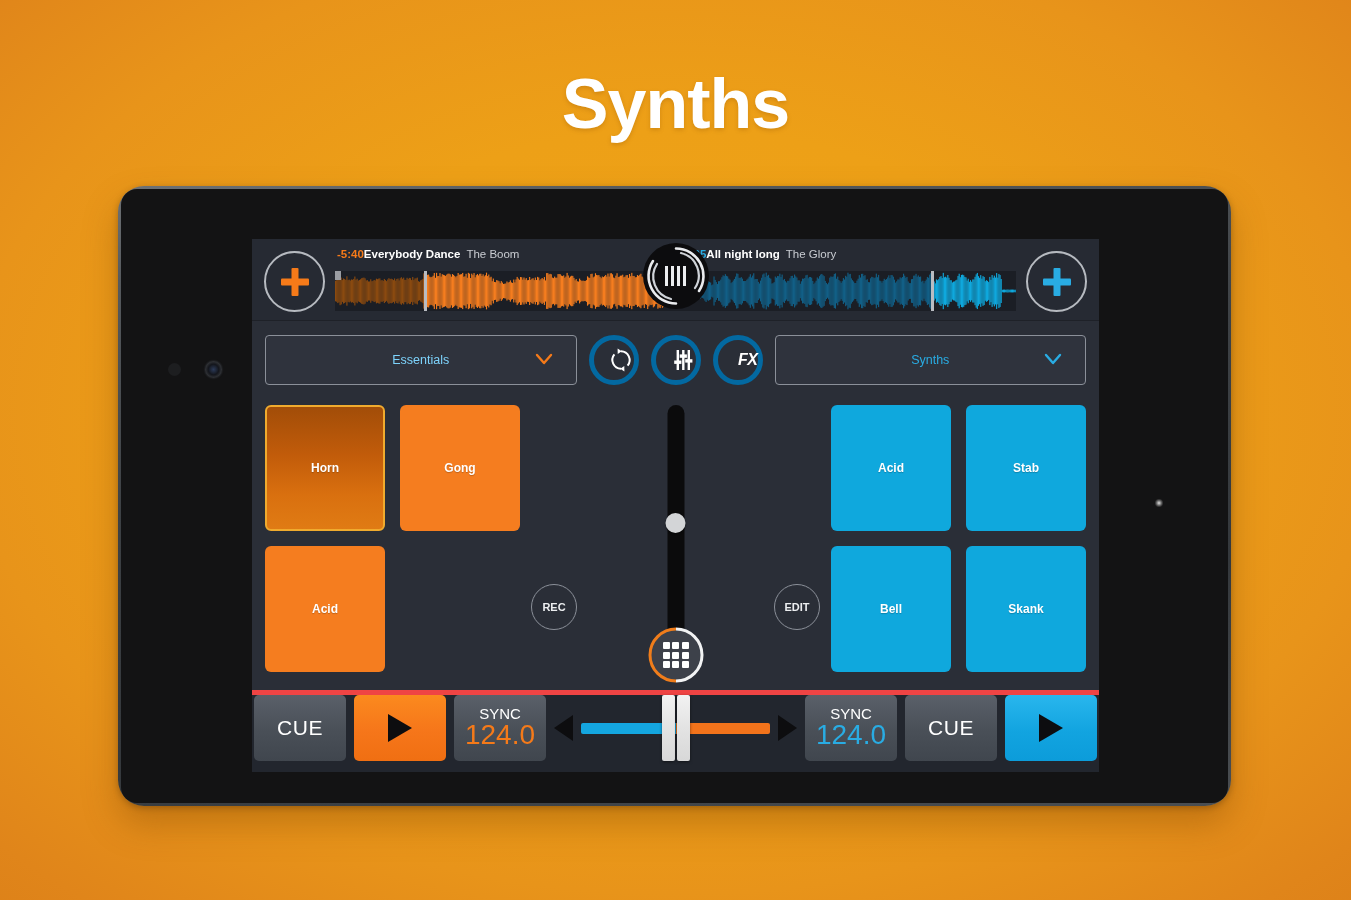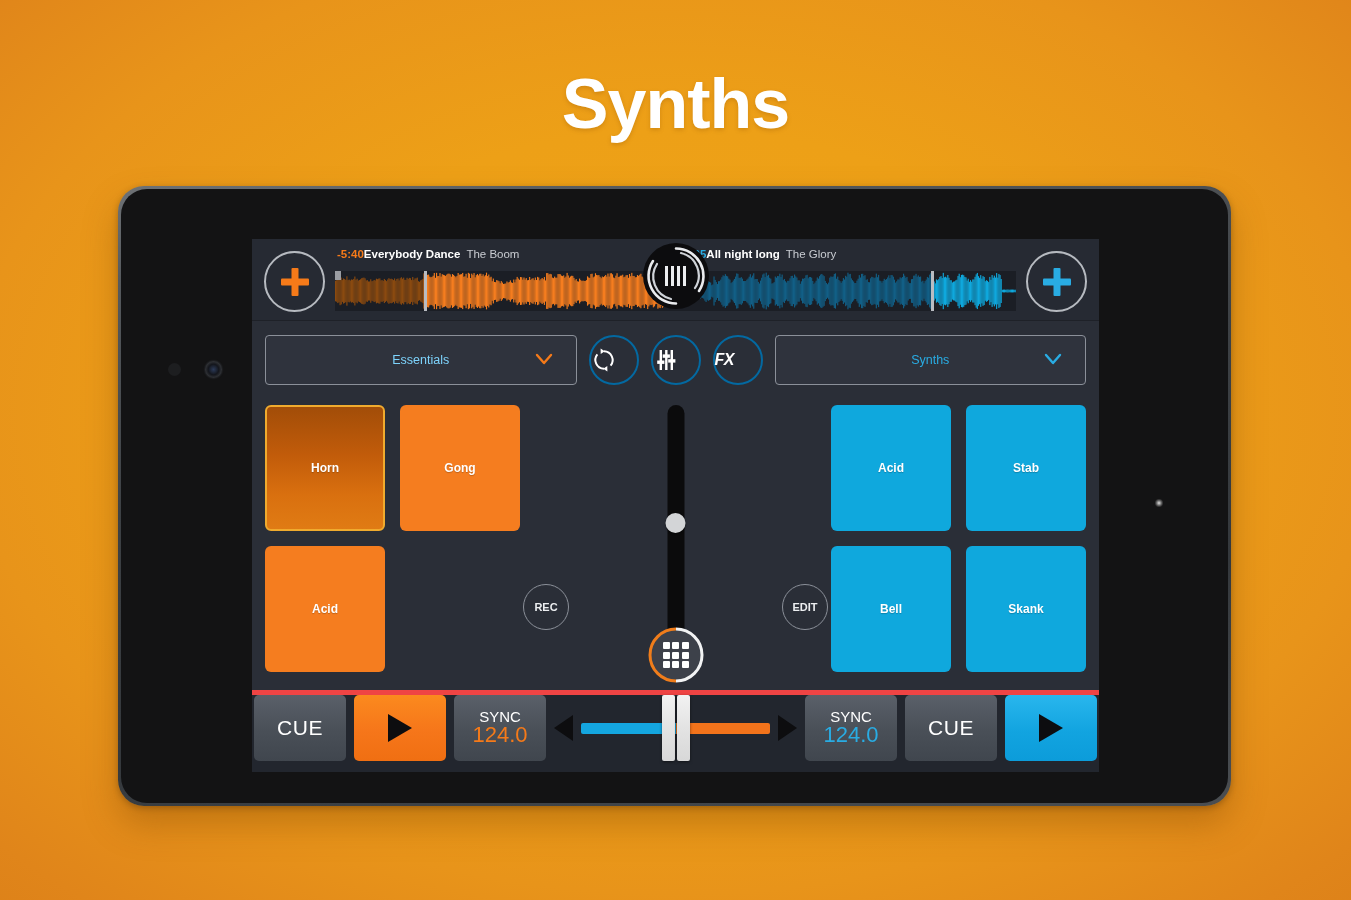--- a/index.html
+++ b/index.html
@@ -39,21 +39,21 @@
     width: 1113px;
     height: 620px;
     border-radius: 26px;
     background: linear-gradient(170deg, #6e7276 0%, #55595d 12%, #3d4145 40%, #34383c 70%, #4a4e52 100%);
     padding: 3px;
     box-shadow: 0 18px 34px rgba(120,62,0,0.34), 0 2px 6px rgba(0,0,0,0.25);
   }
   #tablet-inner {
     width: 100%;
     height: 100%;
-    border-radius: 26px;
+    border-radius: 16px;
     background: #131314;
     position: relative;
     overflow: hidden;
   }
   .bezel-dot {
     position: absolute;
     border-radius: 50%;
   }
   #proximity-sensor {
     left: 47px; top: 174px; width: 13px; height: 13px;
@@ -193,39 +193,39 @@
   .chev {
     position: absolute;
     right: 22px; top: 50%;
     width: 20px; height: 20px;
     transform: translateY(-55%);
   }
   .icon-round {
     width: 50px; height: 50px;
     flex: 0 0 auto;
     border-radius: 50%;
-    border: 2px solid #0369a1;
-    display: flex; align-items: center; justify-content: flex-start;
+    border: 5px solid #0369a1;
+    display: flex; align-items: center; justify-content: flex-end;
     background: transparent;
   }
   .fx-text {
     color: #ffffff;
     font-size: 16px;
     font-weight: bold;
     font-style: italic;
     letter-spacing: -0.5px;
   }
 
   
   #pad-area {
     flex: 1 1 auto;
     display: flex;
     align-items: stretch;
     padding: 0 13px 4px 13px;
-    gap: 0;
+    gap: 8px;
   }
   .pad-grid {
     flex: 0 0 auto;
     width: 255px;
     display: grid;
     grid-template-columns: 1fr 1fr;
     grid-template-rows: 1fr 1fr;
     gap: 15px;
     padding: 6px 0 14px 0;
   }
@@ -338,21 +338,21 @@
     border-top: 14px solid transparent;
     border-bottom: 14px solid transparent;
     border-left: 24px solid #0d0d0f;
   }
   .sync-btn {
     width: 92px;
     background: linear-gradient(180deg, #5a6069 0%, #4a5058 52%, #40464e 100%);
     line-height: 1.02;
   }
   .sync-label { color: #ffffff; font-size: 15px; font-weight: 500; }
-  .sync-bpm { font-size: 22px; font-weight: 500; }
+  .sync-bpm { font-size: 28px; font-weight: 500; }
   .sync-left .sync-bpm  { color: #f57a19; }
   .sync-right .sync-bpm { color: #29ace3; }
 
   #crossfader {
     flex: 1 1 auto;
     height: 66px;
     position: relative;
     display: flex;
     align-items: center;
     justify-content: center;

